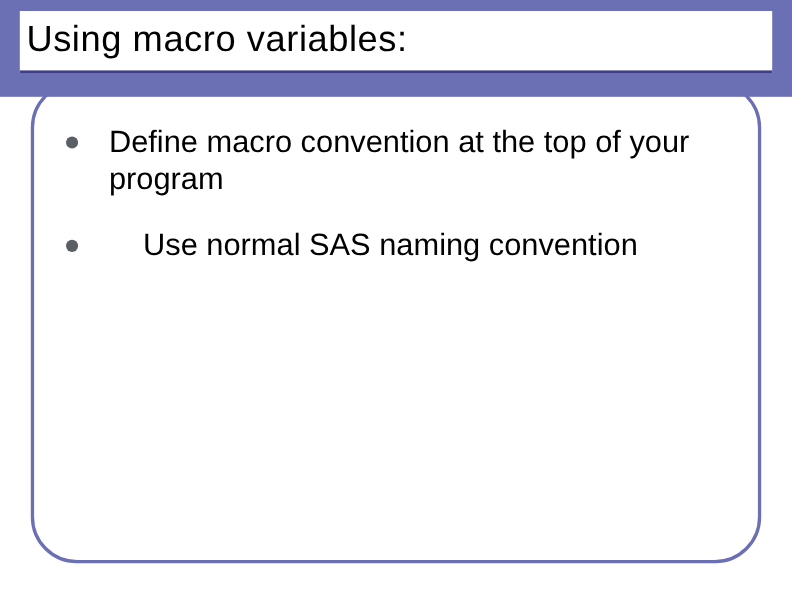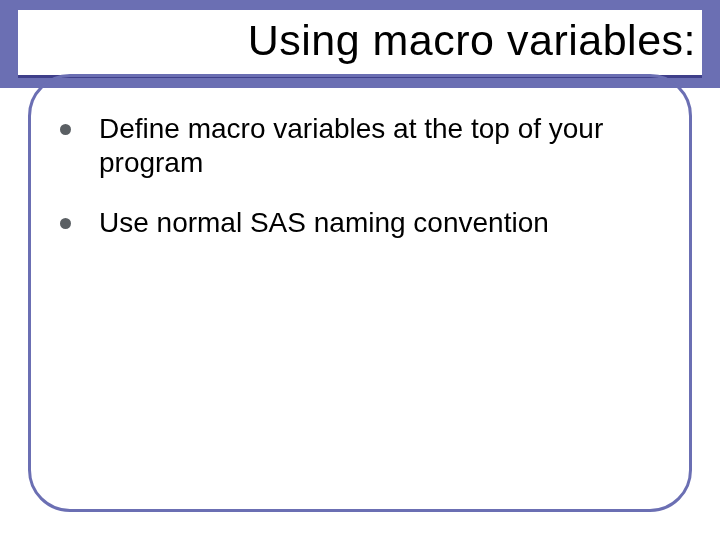--- a/index.html
+++ b/index.html
@@ -22,25 +22,24 @@
   .title-box {
     position: absolute;
     top: 10px;
     left: 18px;
     width: 684px;
     padding: 6px 6px 10px 6px;
     background: #fff;
     border-bottom: 3px solid #3f3f8a;
   }
   .title-text {
-    font-size: 43px;
+    font-size: 33px;
     color: #000;
     font-weight: 400;
     letter-spacing: 0.5px;
-    text-align: right;
   }
   .body-frame {
     position: absolute;
     top: 74px;
     left: 28px;
     width: 664px;
     height: 438px;
     border: 3px solid #6b6fb3;
     border-radius: 42px;
     background: transparent;
@@ -87,22 +86,22 @@
 <div class="title-box">
   <div class="title-text">Using macro variables:</div>
 </div>
 
 <div class="body-frame"></div>
 
 <div class="content">
 
   <div class="bullet-row">
     <div class="bullet"></div>
-    <div class="bullet-text">Define macro variables at the top of your program</div>
+    <div class="bullet-text">Define macro convention at the top of your program</div>
   </div>
 
-  <div class="bullet-row" style="margin-bottom:2px;">
+  <div class="bullet-row" style="margin-bottom:2px;gap:31px;">
     <div class="bullet"></div>
     <div class="bullet-text">Use normal SAS naming convention</div>
   </div>
 
 
 </div>
 
 </body></html>

